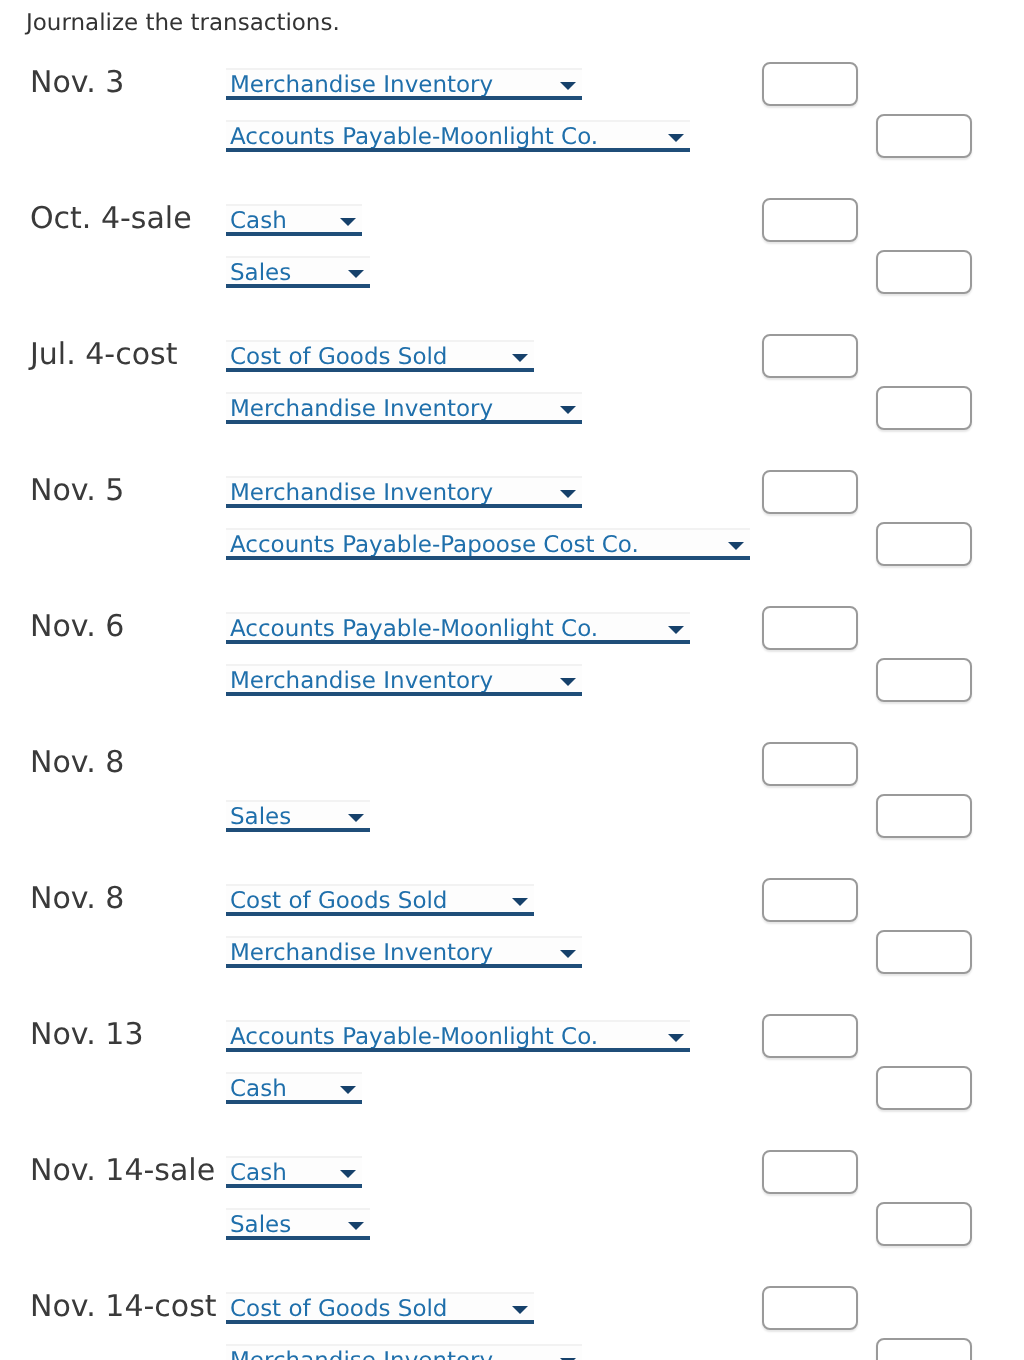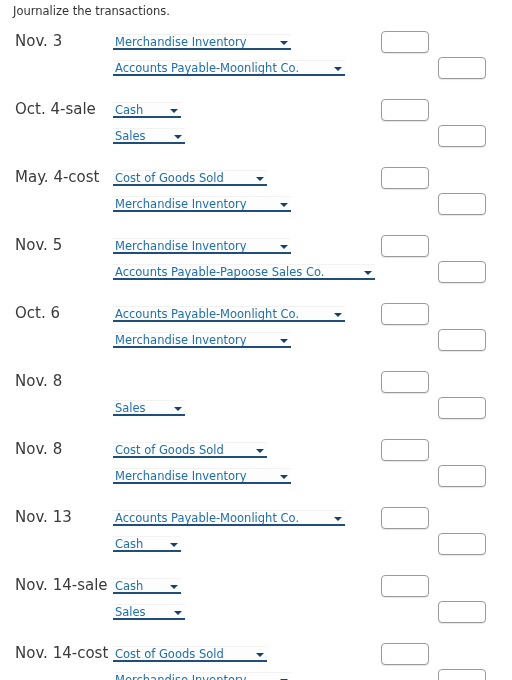--- a/index.html
+++ b/index.html
@@ -136,47 +136,47 @@
           <span class="caret"></span>
         </div>
         <input type="text" class="amount-box amount-debit" placeholder="" style="">
         <div class="acct-select row-credit" style="width: 72px;">
           <span class="acct-text">Sales</span>
           <span class="caret"></span>
         </div>
         <input type="text" class="amount-box amount-credit" placeholder="" style="">
       </div>
       <div class="entry-group" style="top: 164px;">
-        <div class="date-label">May. 4-cost</div>
+        <div class="date-label">Jul. 4-cost</div>
         <div class="acct-select row-debit" style="width: 154px;">
           <span class="acct-text">Cost of Goods Sold</span>
           <span class="caret"></span>
         </div>
         <input type="text" class="amount-box amount-debit" placeholder="" style="">
         <div class="acct-select row-credit" style="width: 178px;">
           <span class="acct-text">Merchandise Inventory</span>
           <span class="caret"></span>
         </div>
         <input type="text" class="amount-box amount-credit" placeholder="" style="">
       </div>
       <div class="entry-group" style="top: 232px;">
         <div class="date-label">Nov. 5</div>
         <div class="acct-select row-debit" style="width: 178px;">
           <span class="acct-text">Merchandise Inventory</span>
           <span class="caret"></span>
         </div>
         <input type="text" class="amount-box amount-debit" placeholder="" style="">
         <div class="acct-select row-credit" style="width: 262px;">
-          <span class="acct-text">Accounts Payable-Papoose Sales Co.</span>
+          <span class="acct-text">Accounts Payable-Papoose Cost Co.</span>
           <span class="caret"></span>
         </div>
         <input type="text" class="amount-box amount-credit" placeholder="" style="">
       </div>
       <div class="entry-group" style="top: 300px;">
-        <div class="date-label">Oct. 6</div>
+        <div class="date-label">Nov. 6</div>
         <div class="acct-select row-debit" style="width: 232px;">
           <span class="acct-text">Accounts Payable-Moonlight Co.</span>
           <span class="caret"></span>
         </div>
         <input type="text" class="amount-box amount-debit" placeholder="" style="">
         <div class="acct-select row-credit" style="width: 178px;">
           <span class="acct-text">Merchandise Inventory</span>
           <span class="caret"></span>
         </div>
         <input type="text" class="amount-box amount-credit" placeholder="" style="">

